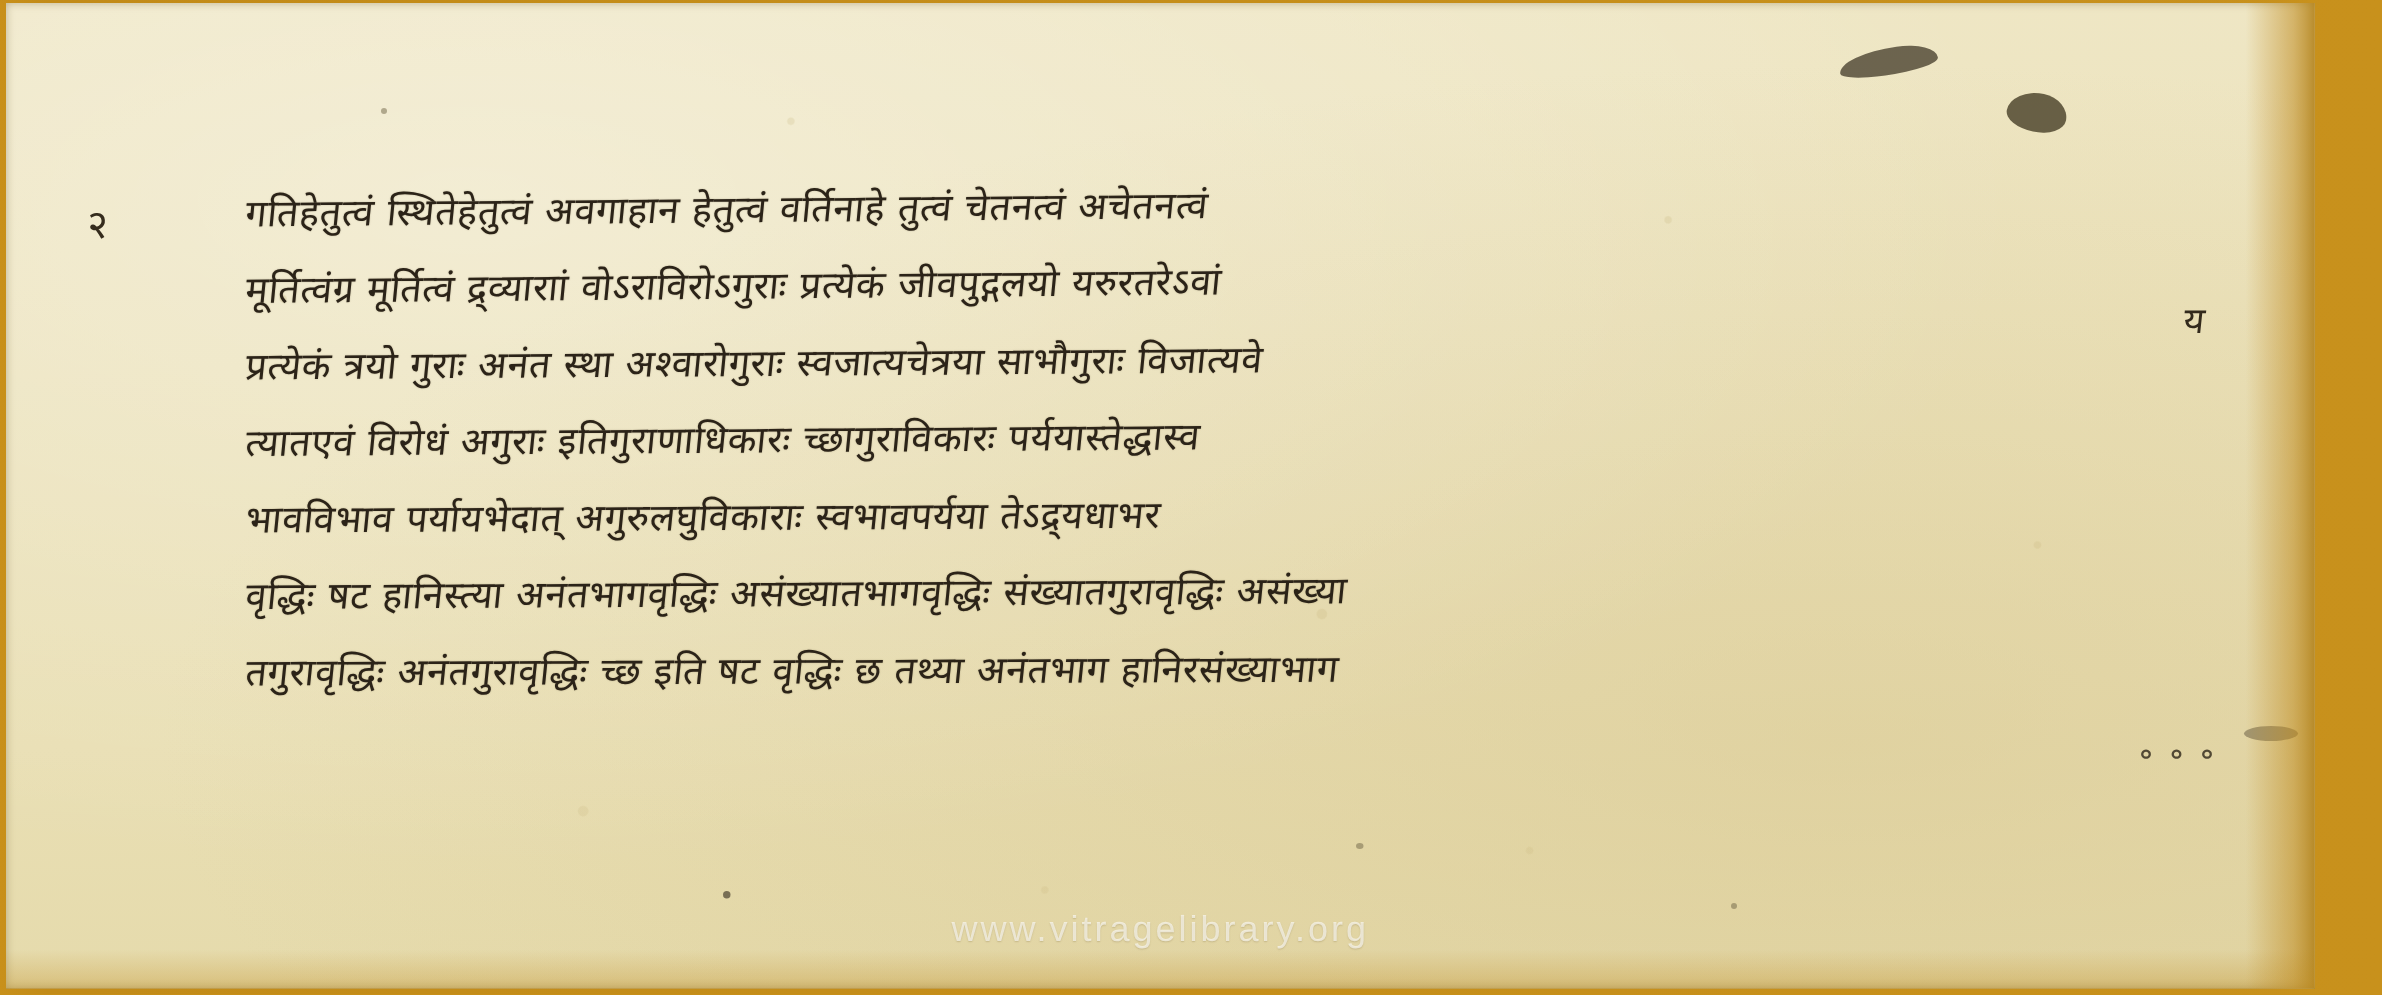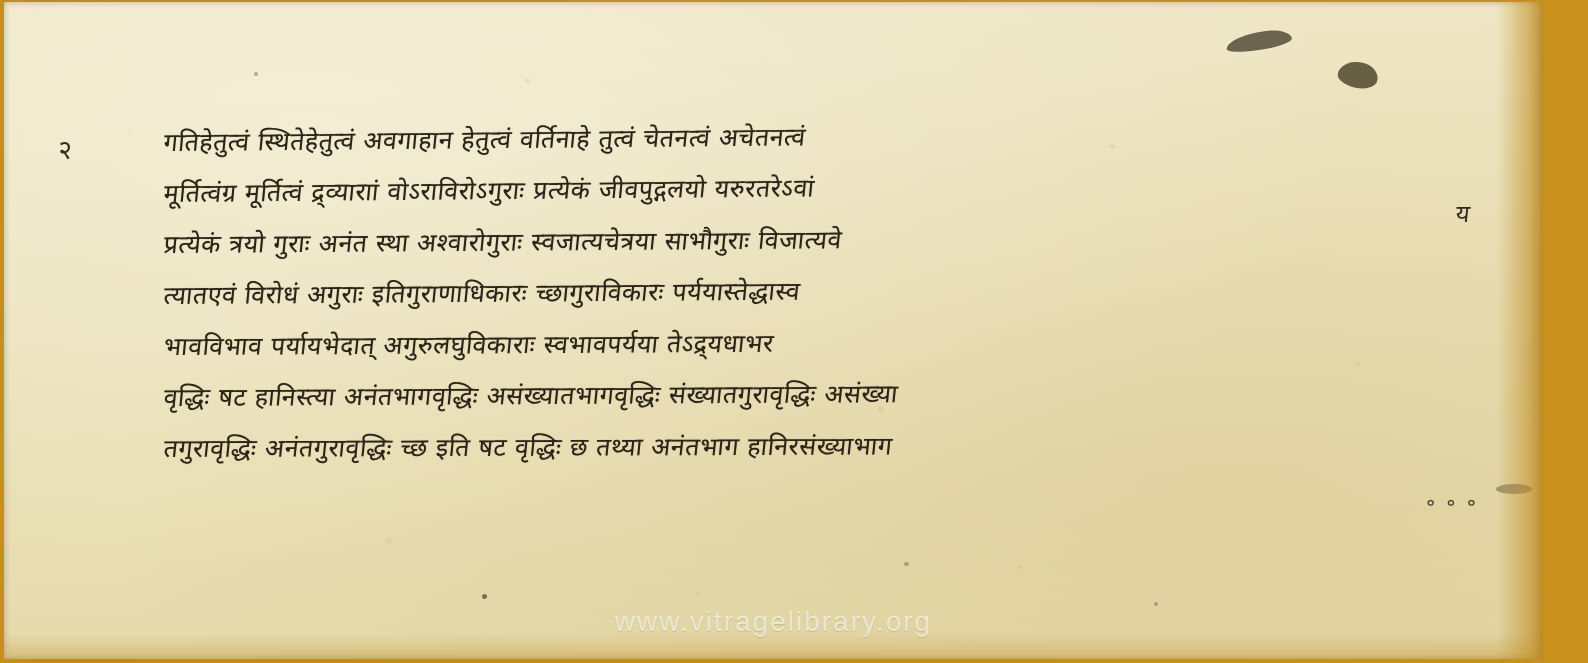--- a/index.html
+++ b/index.html
@@ -184,21 +184,21 @@
   }
 
   
   .watermark {
     position: absolute;
     left: 0;
     top: 604px;
     width: 1539px;
     text-align: center;
     font-family: "Liberation Sans", sans-serif;
-    font-size: 28px;
+    font-size: 24px;
     letter-spacing: 2px;
     color: rgba(255,255,255,0.62);
     text-shadow: 0 1px 1px rgba(120,100,50,0.25);
     user-select: none;
     pointer-events: none;
   }
 
   
   .ink-dot {
     position: absolute;

